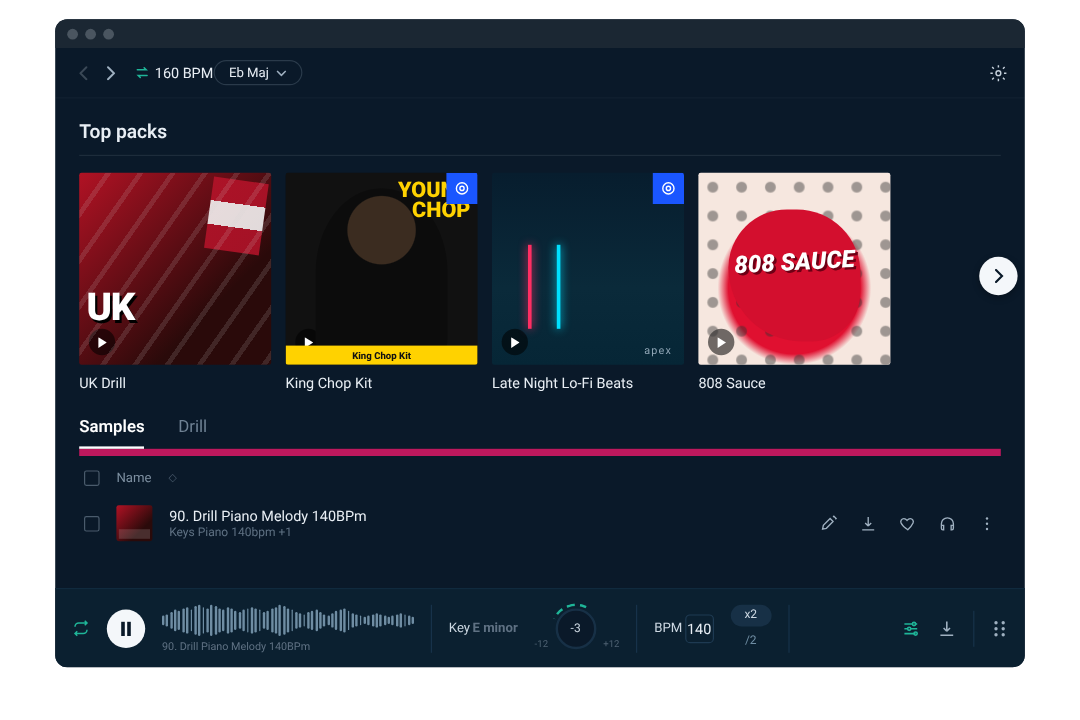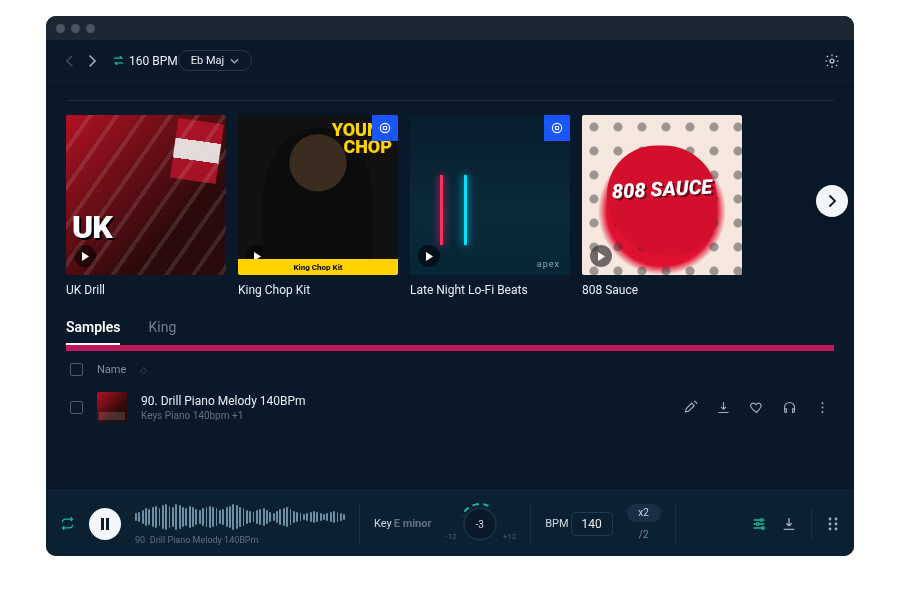--- a/index.html
+++ b/index.html
@@ -261,21 +261,21 @@
   .knob::before {
     content:""; position:absolute; inset:-6px;
     border-radius:50%;
     border:2px dashed transparent;
     border-top-color:#1fb598;
     transform: rotate(-20deg);
   }
   .knob-val { position:absolute; left:50%; top:50%; transform:translate(-50%,-50%); font-size:10px; color:#cdd8e2;}
   .knob-lbl { font-size:8px; color:#4e6172;text-align:right; }
   .bpm-field {
-    width:42px; height:24px; border:1px solid #1e3a52; border-radius:4px;
+    width:24px; height:24px; border:1px solid #1e3a52; border-radius:4px;
     background:transparent; color:#e8eef4; text-align:center;
     font-size:12px;
     display:flex;align-items:center;justify-content:center;
   }
   .xbtns { display:flex; flex-direction:column; gap:4px; }
   .xbtn {
     width:34px; height:18px; border-radius:10px; font-size:10px;
     display:flex; align-items:center; justify-content:center;
     cursor:pointer;
   }
@@ -324,20 +324,21 @@
     <div class="spacer"></div>
     <span class="gear">
       <svg width="16" height="16" viewBox="0 0 24 24" fill="none" stroke="#c6d1dc" stroke-width="1.8">
         <circle cx="12" cy="12" r="3"></circle>
         <path d="M12 2v3M12 19v3M4.2 4.2l2.1 2.1M17.7 17.7l2.1 2.1M2 12h3M19 12h3M4.2 19.8l2.1-2.1M17.7 6.3l2.1-2.1"></path>
       </svg>
     </span>
   </div>
 
   <div class="main">
+    <div class="section-title">Top packs</div>
     <div class="hr"></div>
 
     <div class="packs-row">
 
       <div class="pack">
         <div class="pack-art art-1">
           <div class="flag"></div>
           <div class="chain"></div>
           <div class="big">
             <span>UK</span><br>
@@ -409,21 +410,21 @@
 
       <div class="packs-next">
         <svg width="12" height="12" viewBox="0 0 12 12">
             <path d="M4 1l5 5-5 5" stroke="#0a1929" stroke-width="1.8" fill="none" stroke-linecap="round"></path>
           </svg>
       </div>
     </div>
 
     <div class="tabs">
       <div class="tab active">Samples</div>
-      <div class="tab">King</div>
+      <div class="tab">Drill</div>
     </div>
 
     <div class="list-head">
       <div class="checkbox"></div>
       <span>Name</span>
       <span class="sort">◇</span>
     </div>
 
     <div class="row">
       <div class="checkbox"></div>

